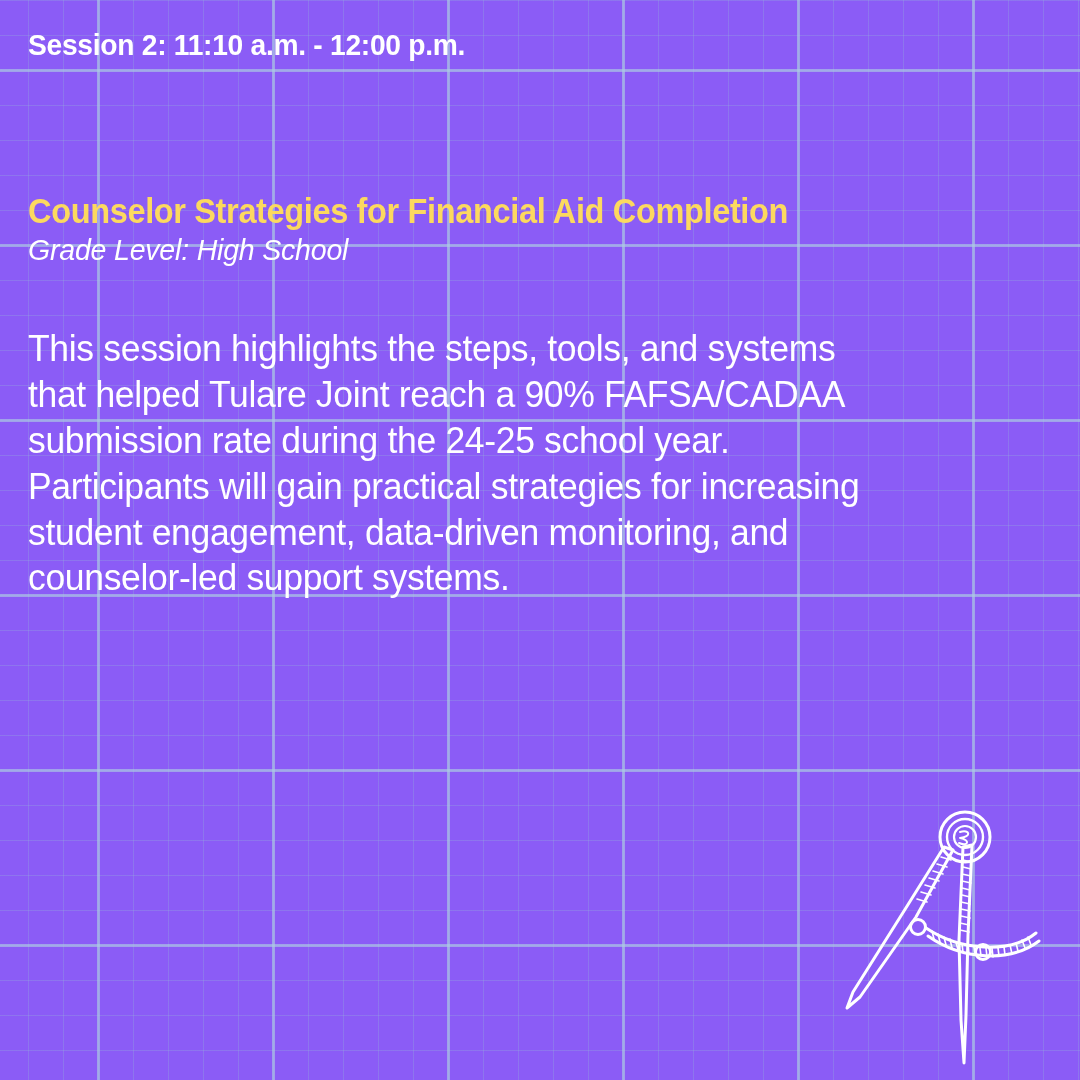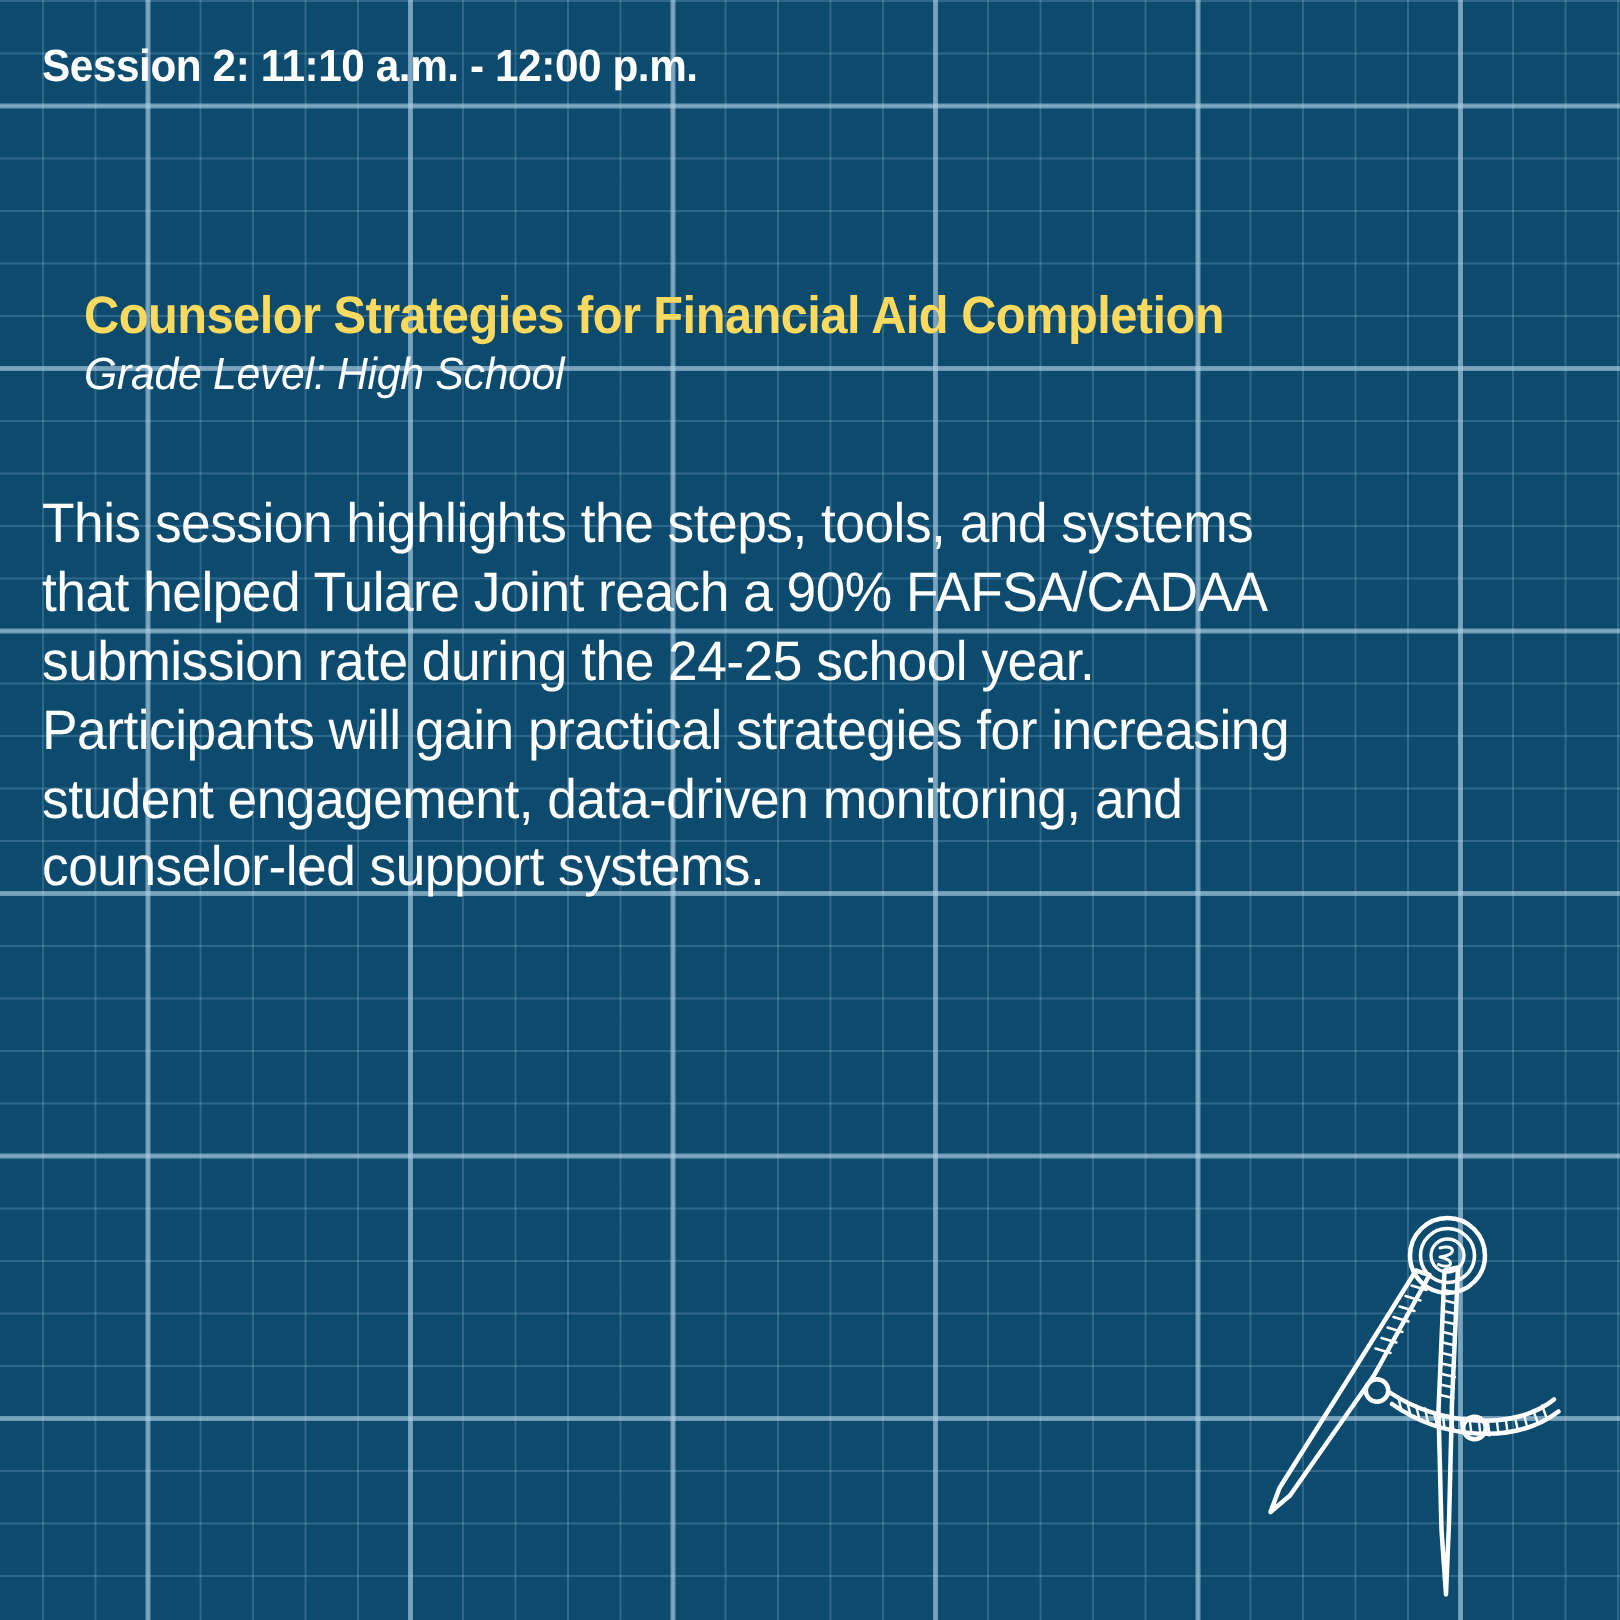--- a/index.html
+++ b/index.html
@@ -6,21 +6,21 @@
     margin: 0;
     padding: 0;
     background: #0a5e97;
   }
 
   #slide {
     position: relative;
     width: 1080px;
     height: 1080px;
     overflow: hidden;
-    background-color: #0c4a6e;
+    background-color: #8b5cf6;
     font-family: "Liberation Sans", sans-serif;
   }
 
   
   .grid-layer {
     position: absolute;
     inset: 0;
     pointer-events: none;
   }
 
@@ -51,21 +51,20 @@
     white-space: nowrap;
     transform: scaleX(0.94);
     transform-origin: left center;
   }
 
   .title-block {
     position: absolute;
     left: 28px;
     top: 192px;
     width: 930px;
-    margin-left: 28px;
   }
 
   .session-title {
     font-size: 35px;
     font-weight: 700;
     color: #fcd95f;
     letter-spacing: -0.4px;
     line-height: 1.08;
     white-space: nowrap;
     transform: scaleX(0.93);

